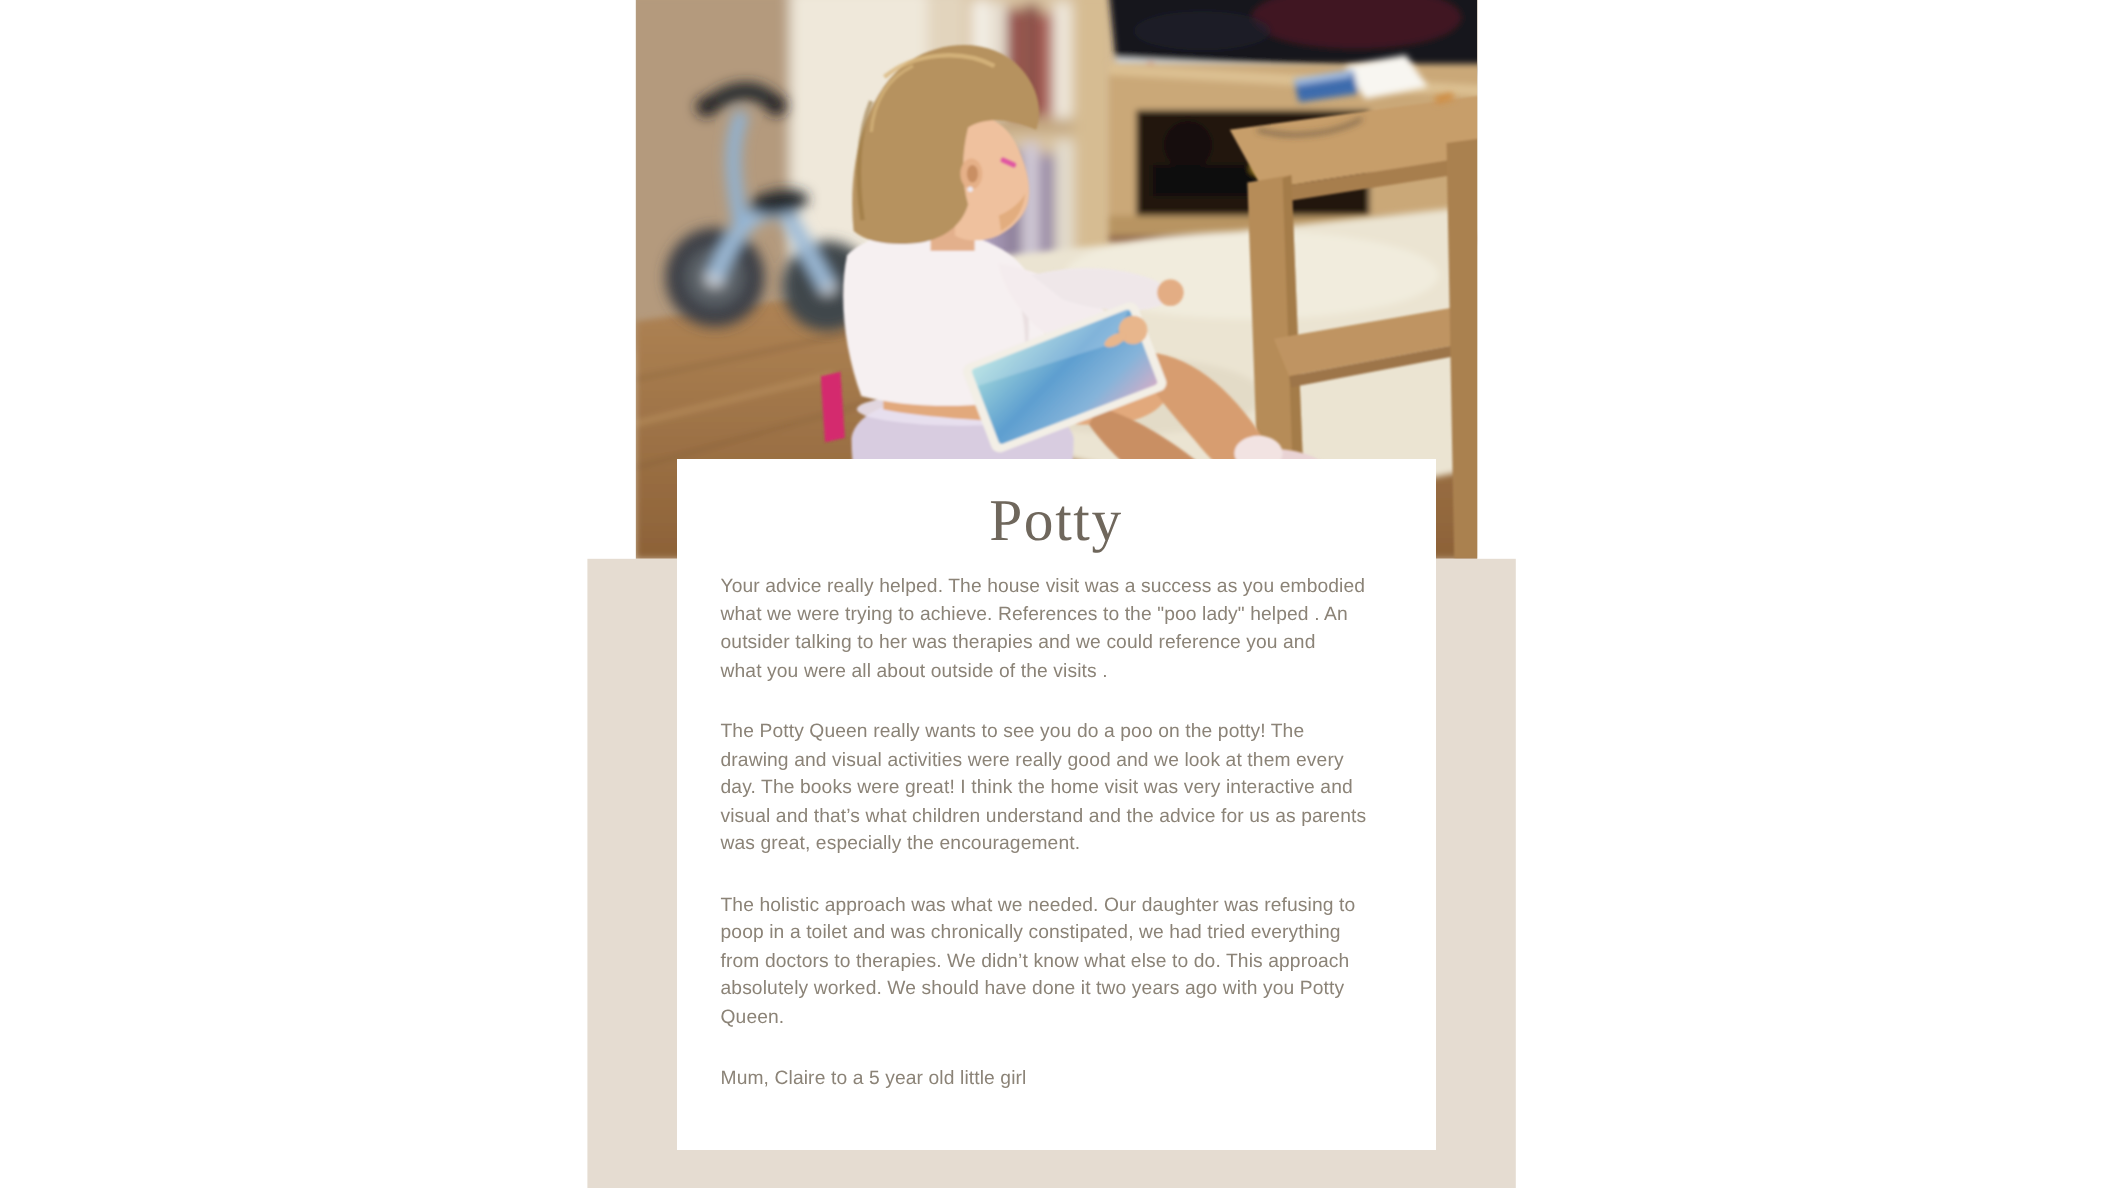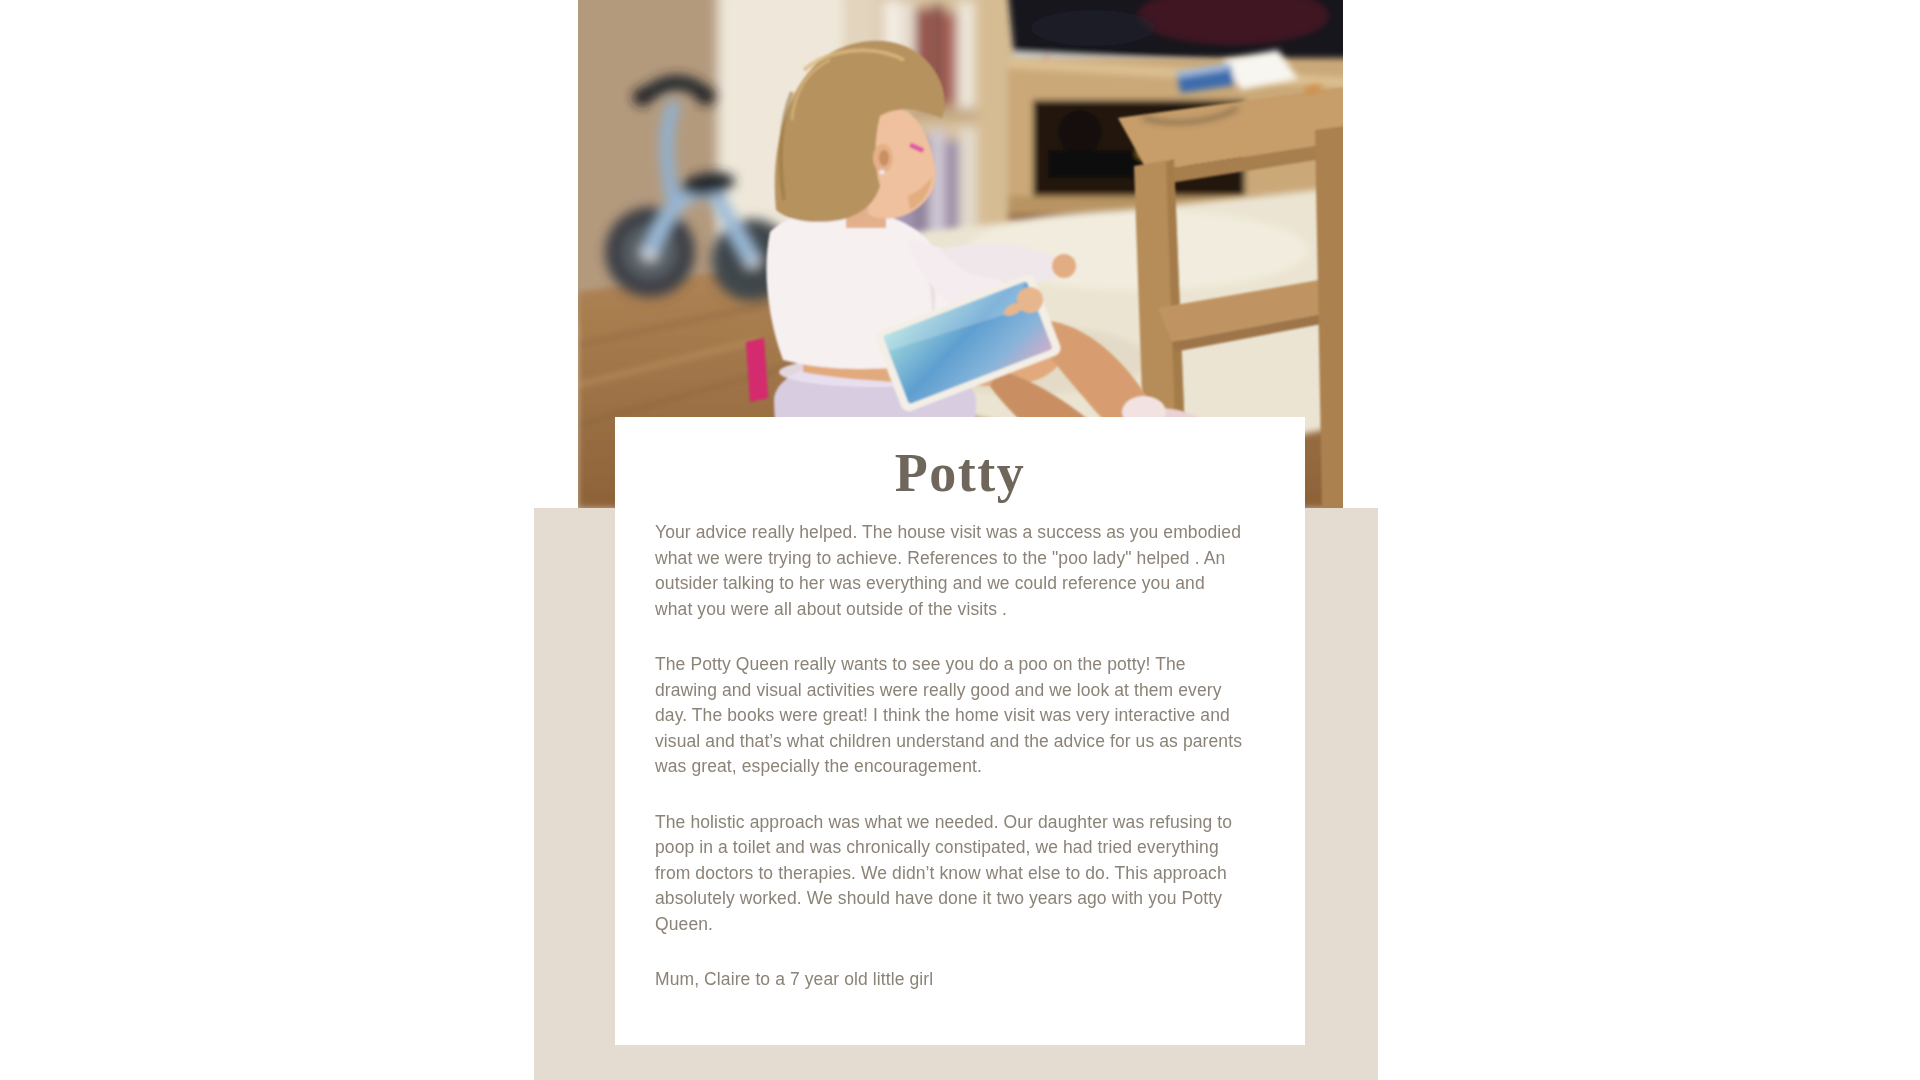--- a/index.html
+++ b/index.html
@@ -2,21 +2,21 @@
 <html style="--panel-bg: #e5dcd1; --card-bg: #ffffff; --title: #6f675c; --body-text: #8b8377; --button-bg: #b7c7b0; --button-text: #ffffff;"><head>
 <meta charset="utf-8">
 <style>
   html,body{margin:0;padding:0;background:#fff;}
   .stage{position:relative;width:1920px;height:1080px;background:#fff;overflow:hidden;
          font-family:"Liberation Sans",sans-serif;}
   .hero{position:absolute;left:578px;top:0;width:765px;height:508px;overflow:hidden;background:#c9b296;}
   .hero svg{display:block;width:765px;height:508px;}
   .panel{position:absolute;left:534px;top:508px;width:844px;height:572px;background:var(--panel-bg,#e5dcd1);}
   .card{position:absolute;left:615px;top:417px;width:690px;height:628px;background:var(--card-bg,#fff);}
-  .card h1{margin:26px 0 0;text-align:center;font-family:"Liberation Serif",serif;font-weight:700;
+  .card h1{margin:26px 0 0;text-align:center;font-family:"Liberation Serif",serif;font-weight:400;
            font-size:54px;line-height:60px;letter-spacing:1.5px;color:var(--title,#6f675c);}
   .body{margin:17px 30px 0 40px;}
   .body p{margin:0 0 30px;white-space:pre-line;font-size:17.5px;line-height:25.5px;
           letter-spacing:0.1px;color:var(--body-text,#8b8377);}
   .body p.attr{margin-bottom:0;}
   .email-btn{position:absolute;left:803px;top:1011px;width:320px;height:42px;z-index:5;
              display:flex;align-items:center;justify-content:center;text-decoration:none;
              background:var(--button-bg,#b7c7b0);color:var(--button-text,#fff);
              font-size:16px;font-weight:bold;letter-spacing:0.6px;cursor:pointer;}
 </style>
@@ -197,30 +197,30 @@
     </svg>
   </div>
 
   <div class="panel"></div>
 
   <div class="card">
     <h1>Potty</h1>
     <div class="body">
       <p>Your advice really helped. The house visit was a success as you embodied
 what we were trying to achieve. References to the "poo lady" helped . An
-outsider talking to her was everything and we could reference you and
+outsider talking to her was therapies and we could reference you and
 what you were all about outside of the visits .</p>
       <p>The Potty Queen really wants to see you do a poo on the potty! The
 drawing and visual activities were really good and we look at them every
 day. The books were great! I think the home visit was very interactive and
 visual and that’s what children understand and the advice for us as parents
 was great, especially the encouragement.</p>
       <p>The holistic approach was what we needed. Our daughter was refusing to
 poop in a toilet and was chronically constipated, we had tried everything
 from doctors to therapies. We didn’t know what else to do. This approach
 absolutely worked. We should have done it two years ago with you Potty
 Queen.</p>
-      <p class="attr">Mum, Claire to a 7 year old little girl</p>
+      <p class="attr">Mum, Claire to a 5 year old little girl</p>
     </div>
   </div>
 
 
 </div>
 
 </body></html>

